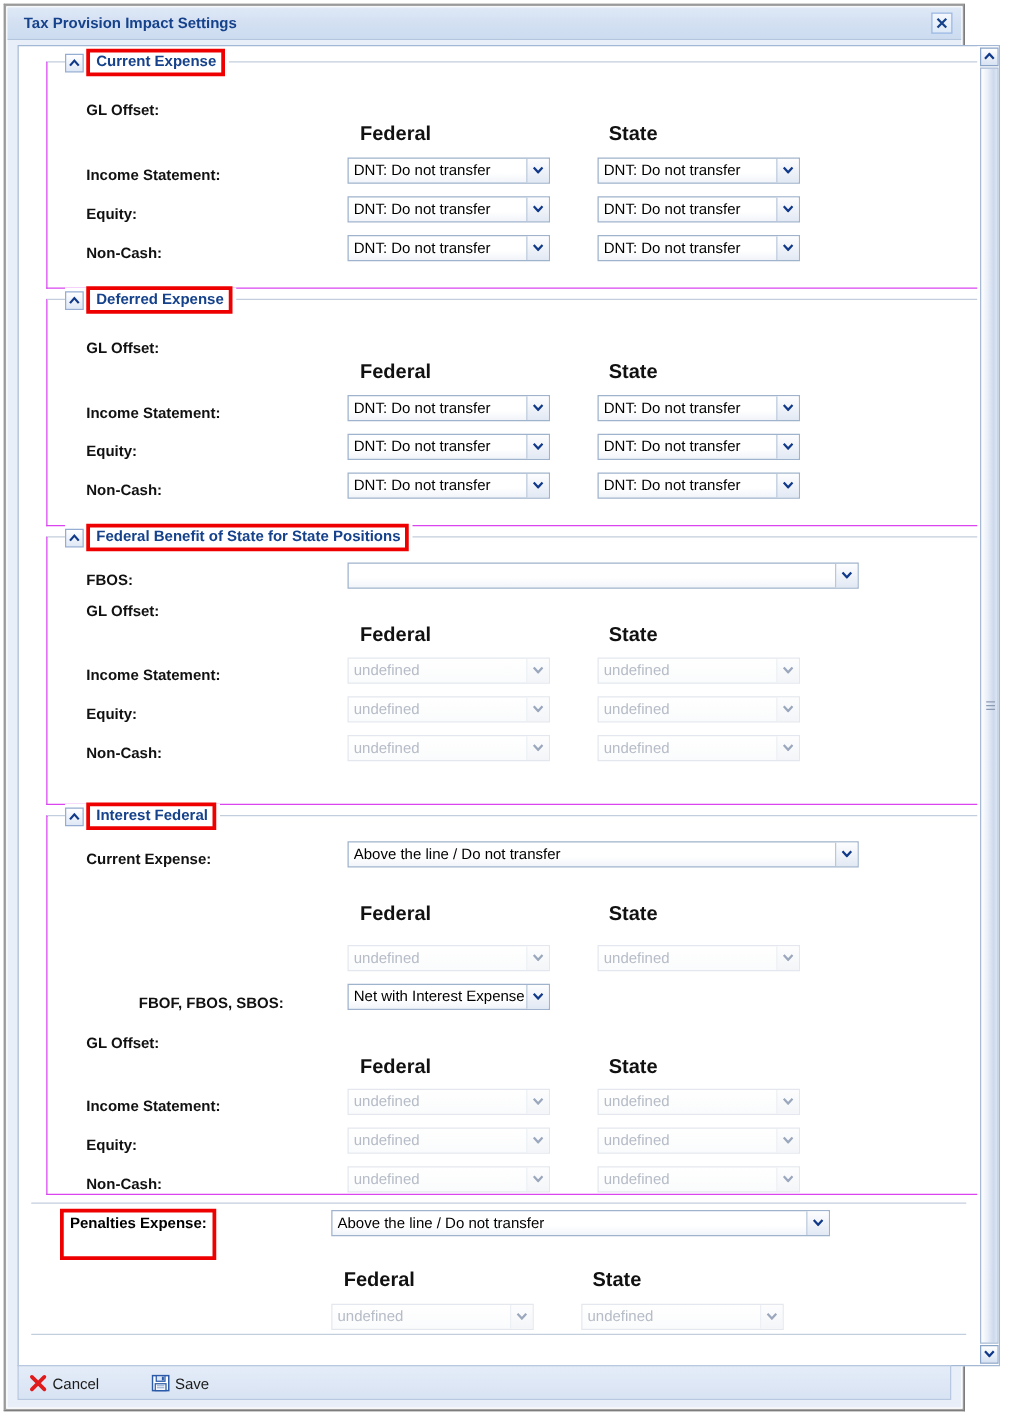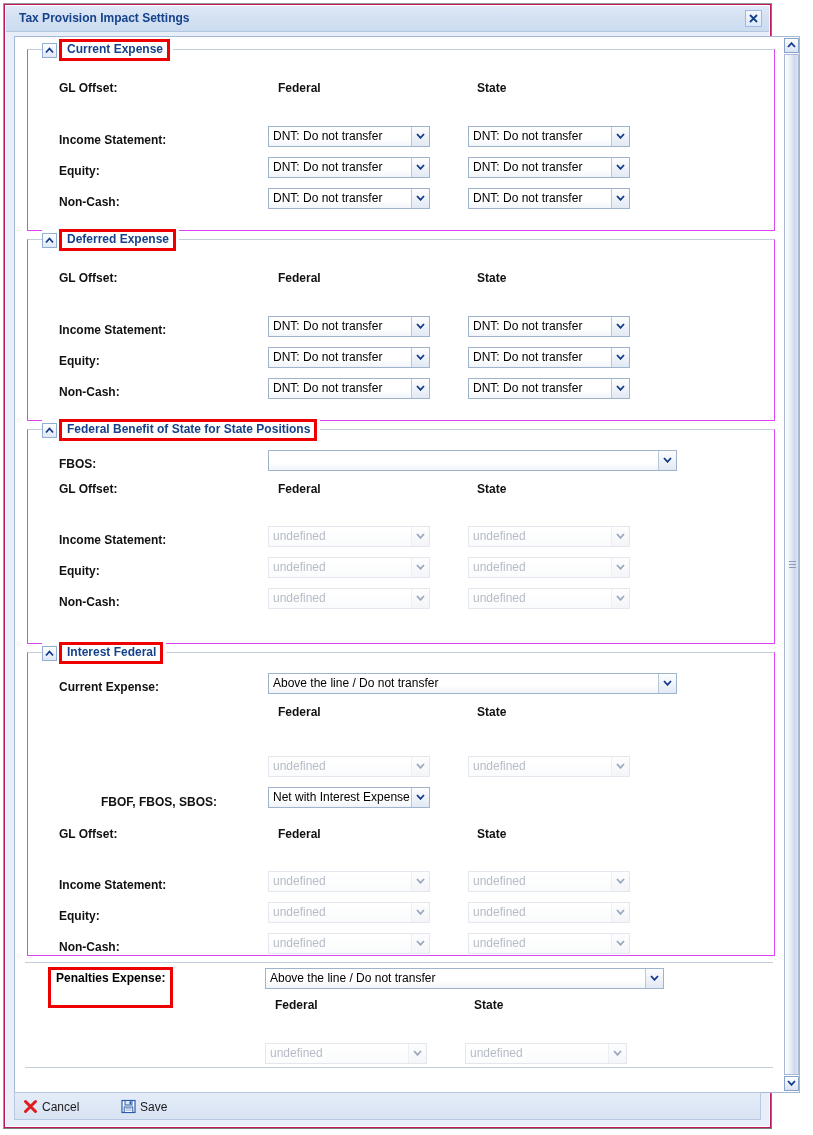--- a/index.html
+++ b/index.html
@@ -12,21 +12,21 @@
     overflow: hidden;
   }
 
   .window {
     position: absolute;
     left: 3px; top: 3px;
     width: 769px; height: 1126px;
     border: 1px solid #9a9a9a;
     border-right-color: #7d7d7d;
     border-bottom-color: #7d7d7d;
-    background: #be185d;
+    background: #a3a3a3;
     box-sizing: border-box;
   }
   .window-inner {
     position: absolute;
     left: 1px; top: 1px; right: 1px; bottom: 1px;
     border: 1px solid #ffffff;
     box-sizing: border-box;
     background: #e8eff9;
   }
 
@@ -120,21 +120,21 @@
   .sb-grip i {
     display: block;
     height: 1px;
     background: #8d9bb3;
     margin-bottom: 2px;
   }
 
   
   .section {
     position: absolute;
-    left: 12px;
+    left: 22px;
     width: 748px;
     border: 1px solid #d946ef;
     border-top: 1px solid #c3cedd;
     box-sizing: border-box;
     background: transparent;
   }
   .legend {
     position: absolute;
     left: 14px; top: -10px;
     height: 20px;
@@ -168,25 +168,26 @@
   .lbl {
     position: absolute;
     font-size: 12px;
     font-weight: bold;
     color: #111111;
     white-space: nowrap;
     line-height: 14px;
   }
   .colhdr {
     position: absolute;
-    font-size: 12px;
+    font-size: 16px;
     font-weight: bold;
     color: #111111;
     white-space: nowrap;
     line-height: 14px;
+    margin-top: 20px;
   }
 
   
   .combo {
     position: absolute;
     height: 21px;
     border: 1px solid #9fb3cc;
     background: linear-gradient(to bottom,#ffffff 0%,#ffffff 60%,#f1f4f9 100%);
     box-sizing: border-box;
     cursor: pointer;

